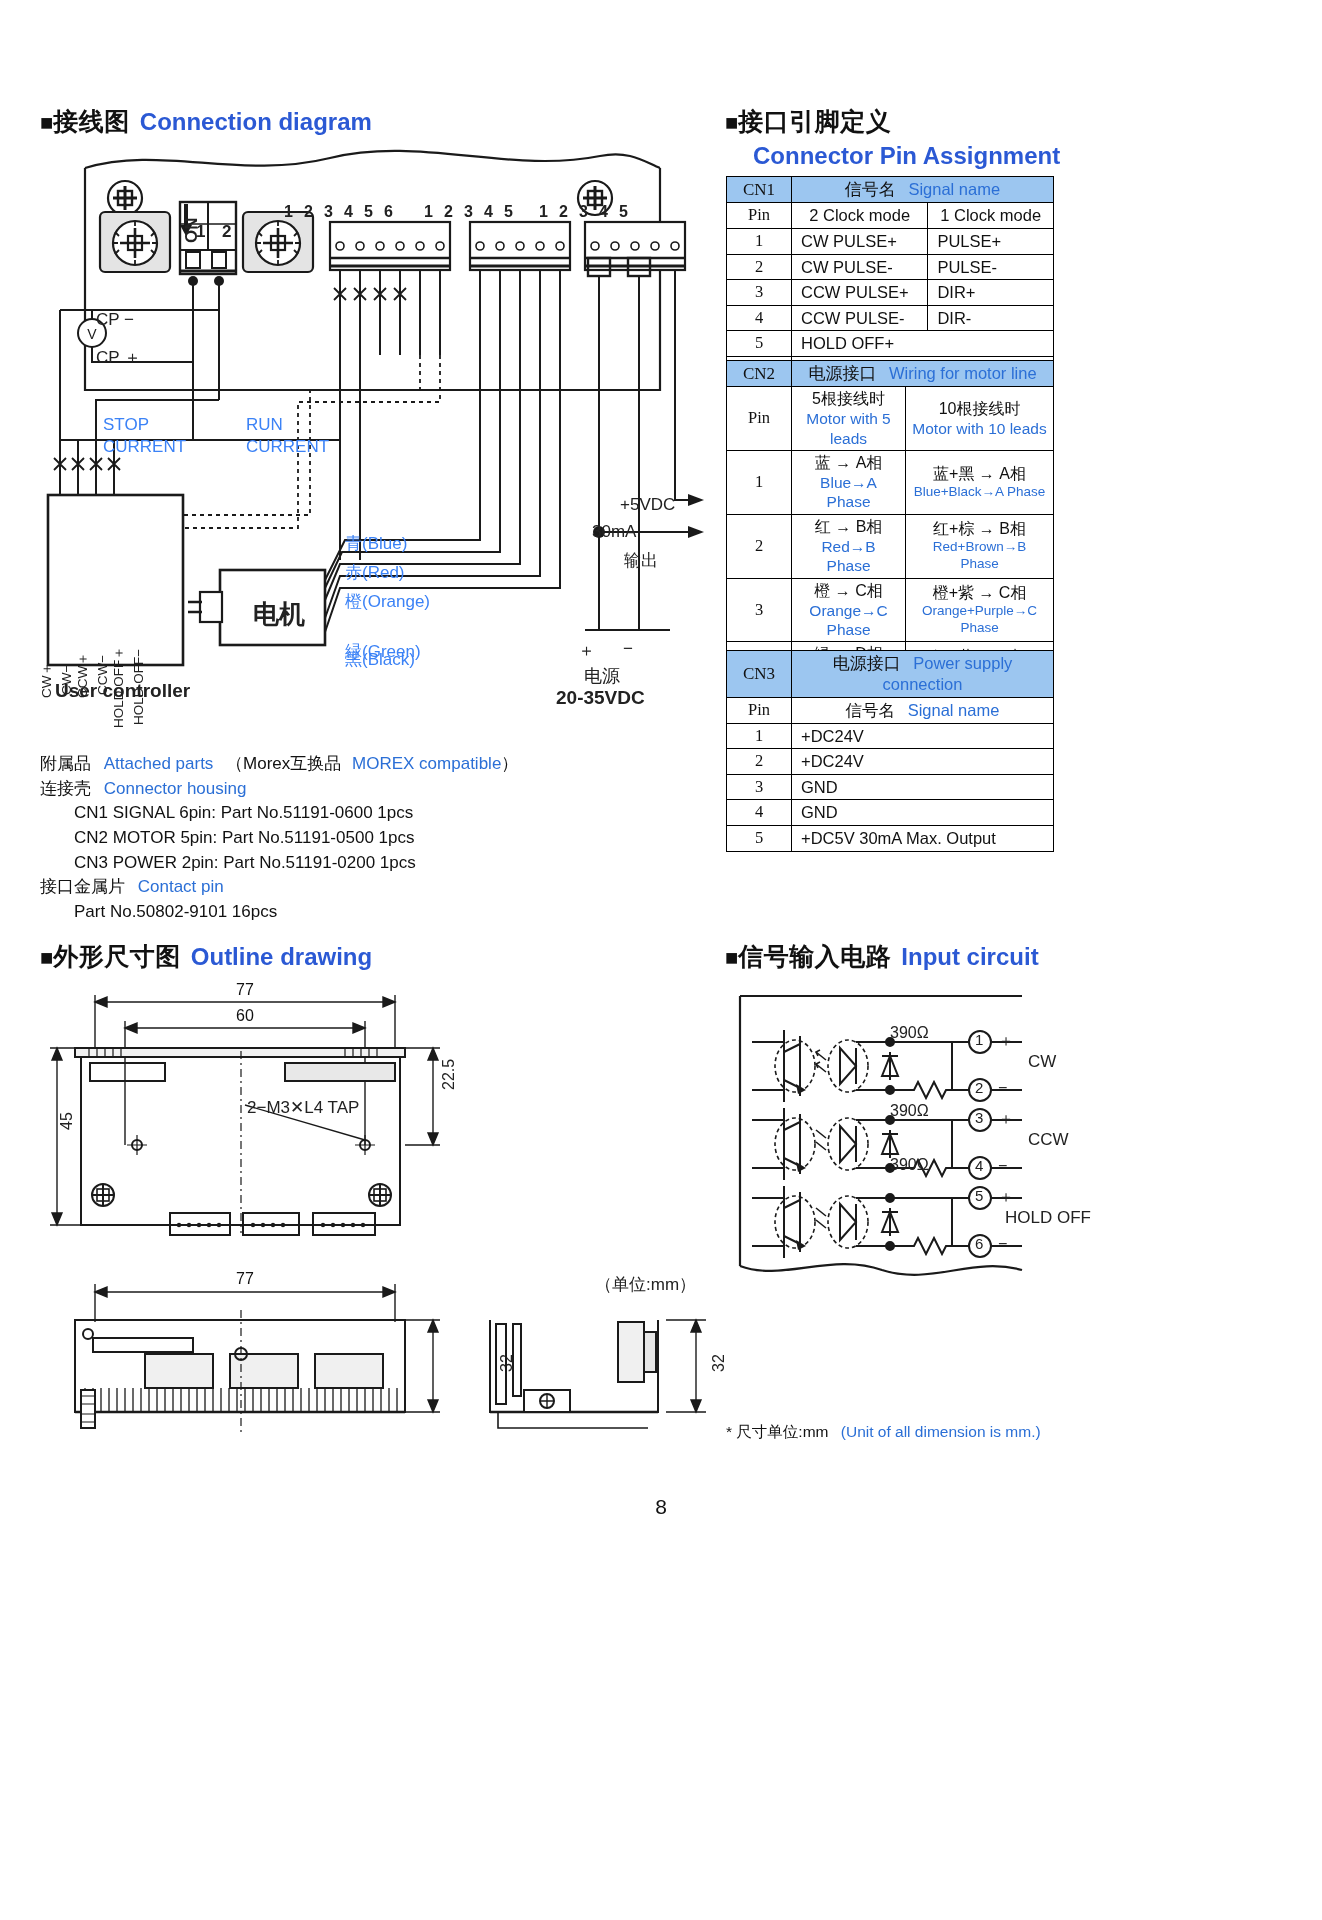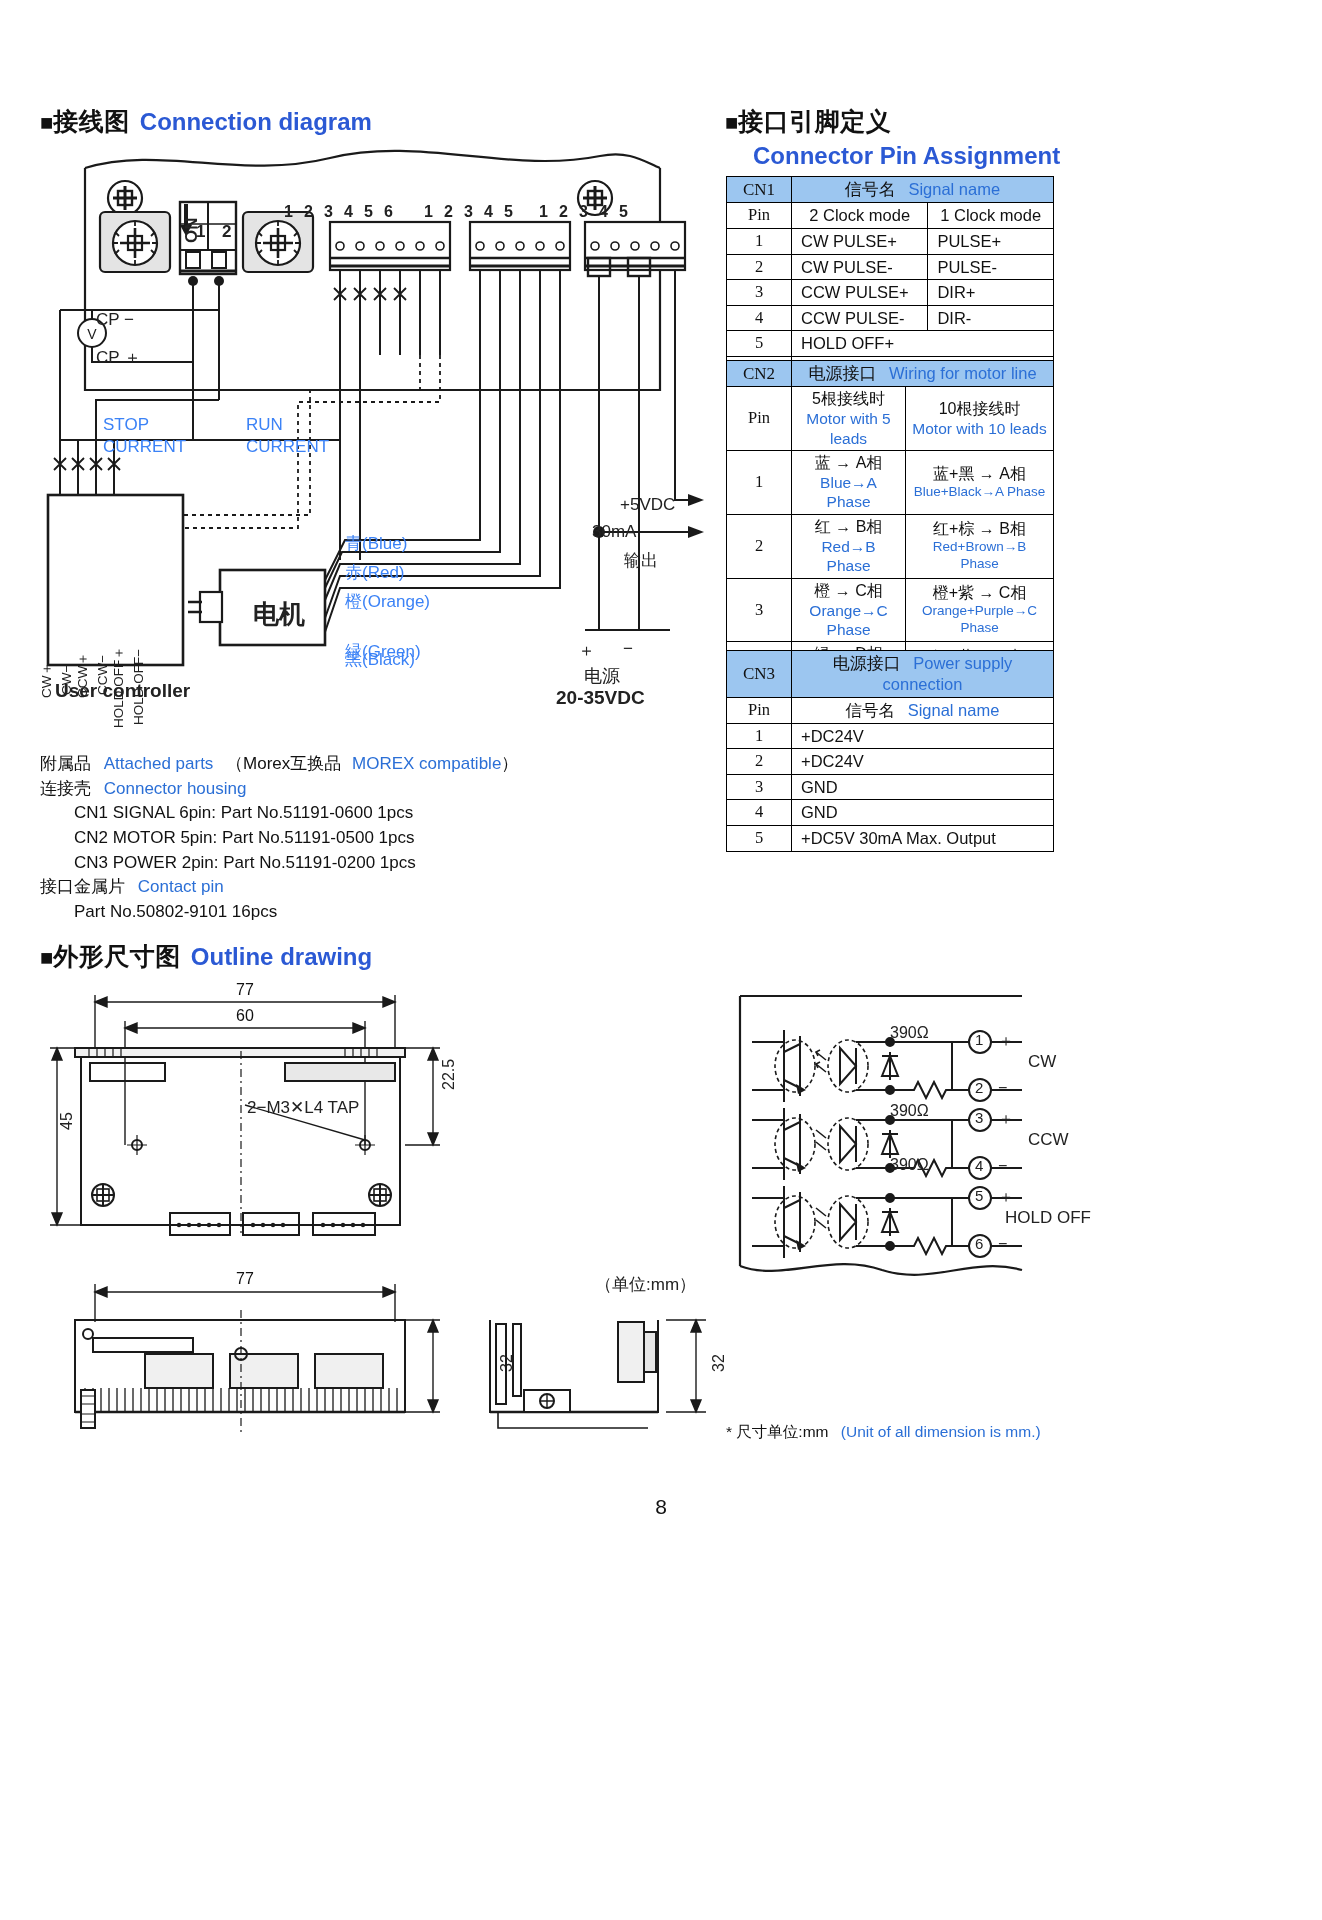--- a/index.html
+++ b/index.html
@@ -493,20 +493,23 @@
       <span>接口金属片</span>
       <span class="blue" style="margin-left:8px;">Contact pin</span>
     </div>
     <div class="l ind">Part No.50802-9101 16pcs</div>
   </div>
 
   <div class="sec-head" style="left:40px;top:940px;">
     <span class="sq">■</span><span class="cn">外形尺寸图</span><span class="en">Outline drawing</span>
   </div>
 
+  <div class="sec-head" style="left:725px;top:940px;">
+    <span class="sq">■</span><span class="cn">信号输入电路</span><span class="en">Input circuit</span>
+  </div>
 
   <svg width="420" height="270" viewBox="0 0 420 270" style="left:45px;top:985px;">
     <g stroke="#1a1a1a" fill="none" stroke-width="1.4">
 
       <path d="M50 17 L350 17"></path>
       <path d="M50 10 L50 72 M350 10 L350 72"></path>
       <path d="M50 17 L62 12 L62 22 Z" fill="#1a1a1a"></path>
       <path d="M350 17 L338 12 L338 22 Z" fill="#1a1a1a"></path>
 
       <path d="M80 43 L320 43"></path>

